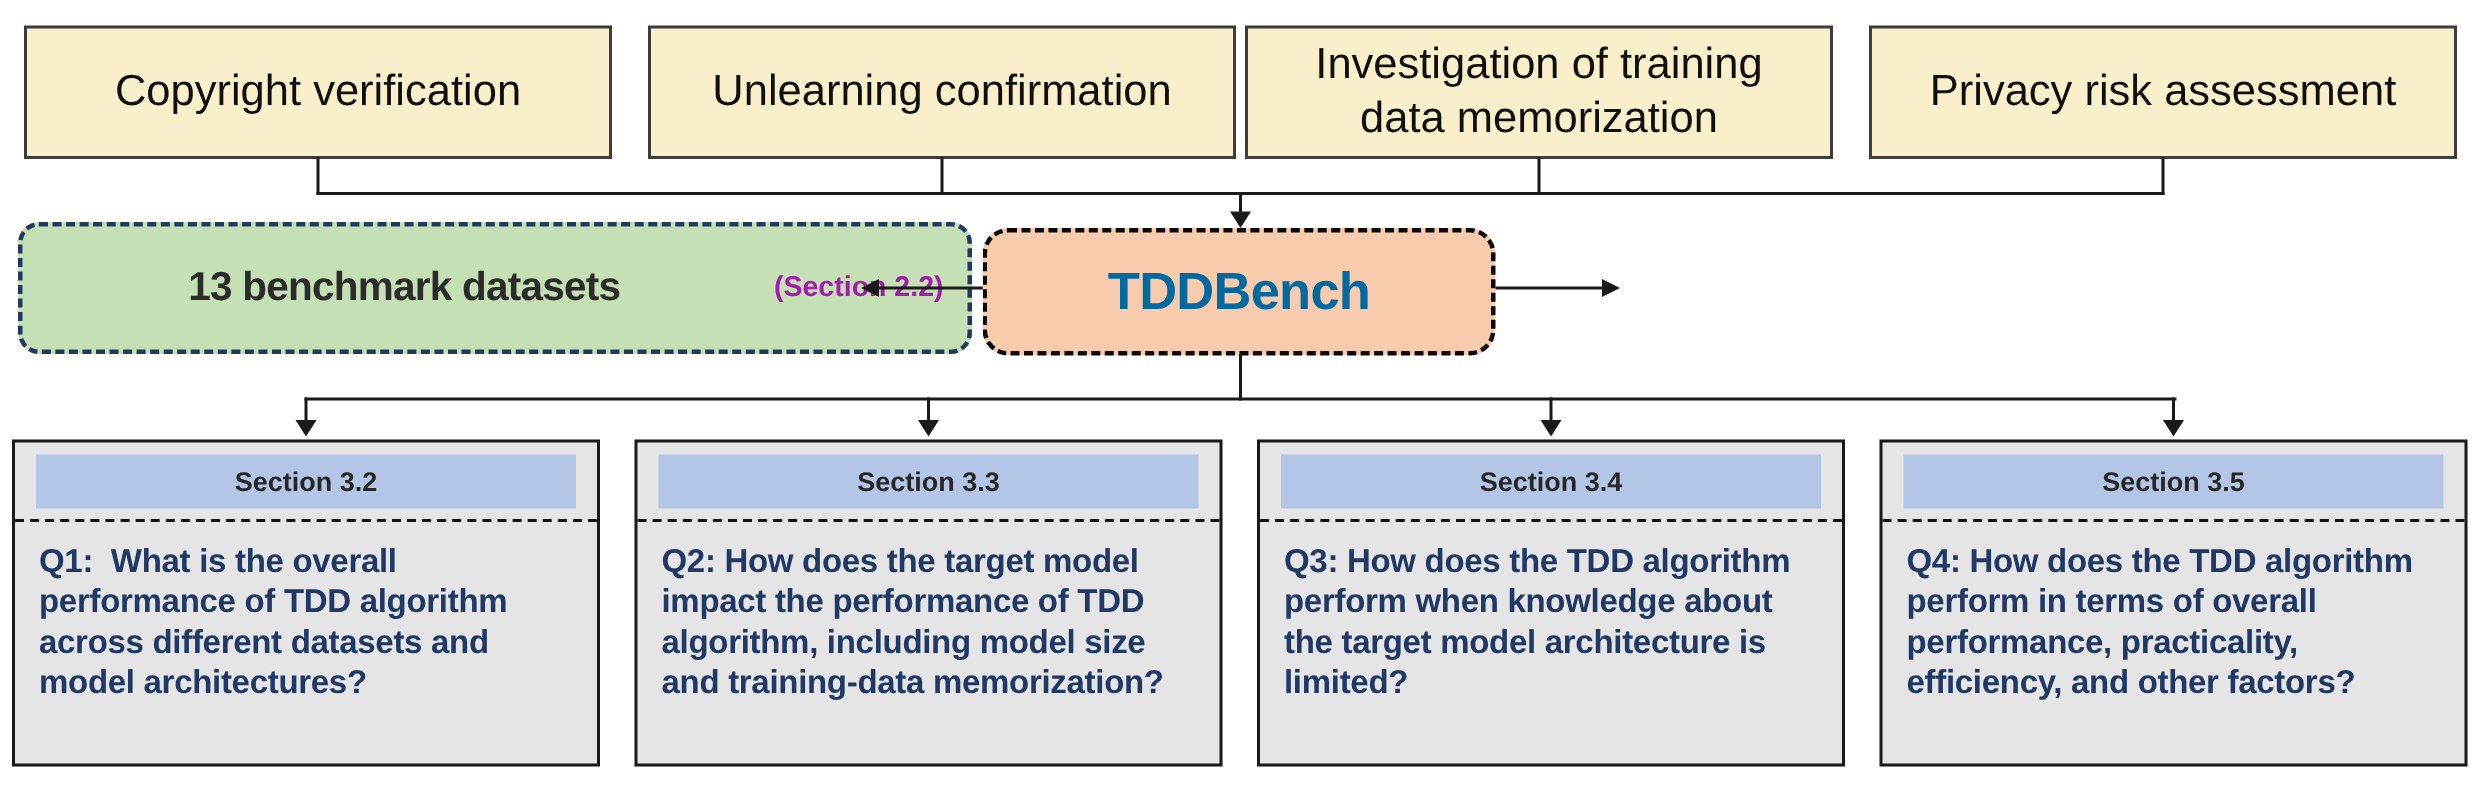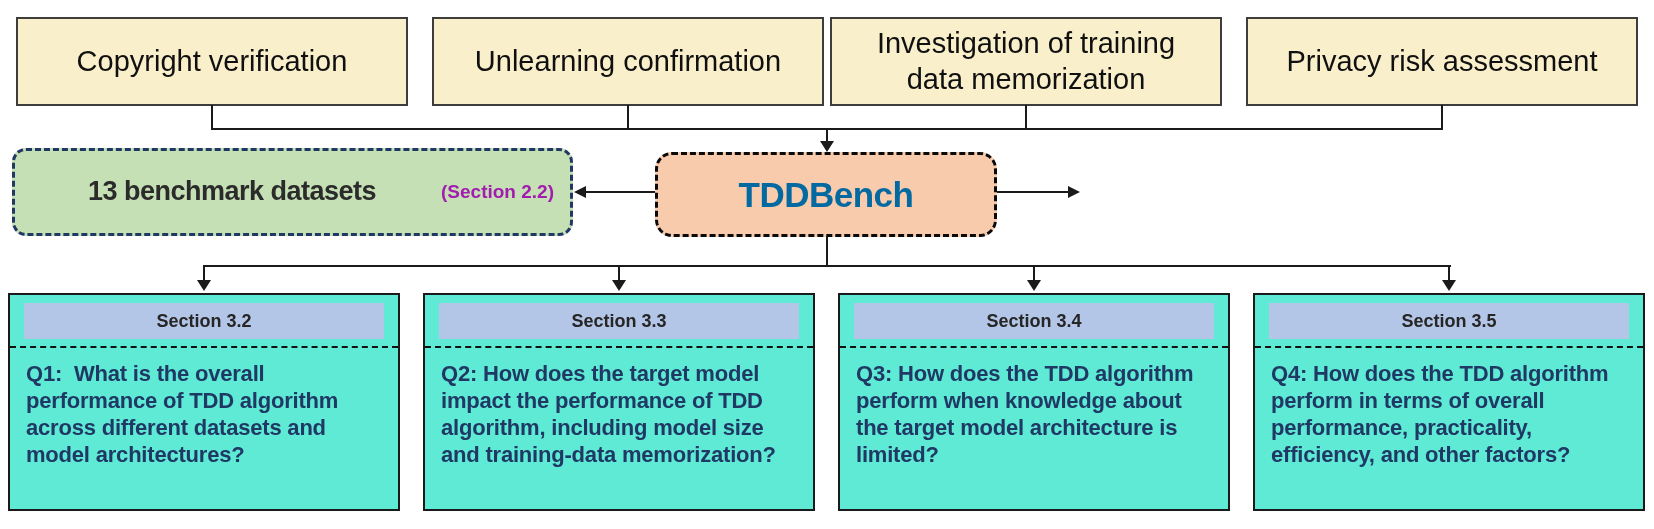--- a/index.html
+++ b/index.html
@@ -33,32 +33,32 @@
     background:#C5E0B4;border:3px dashed #1F3864;border-radius:14px;
     display:flex;align-items:center;
   }
   .gbox .main{
     flex:1;text-align:center;font-weight:bold;font-size:27px;color:#2B2B2B;
     line-height:1.18;letter-spacing:-0.5px;
   }
   .gbox .sec{
     font-weight:bold;font-size:19px;color:#a21caf;white-space:nowrap;
   }
-  .gbox.left{left:12px;width:561px;padding:0 16px 0 8px;}
+  .gbox.left{left:12px;width:636px;padding:0 16px 0 8px;}
   .gbox.right{left:1080px;width:565px;padding:0 10px 0 18px;}
   .obox{
     position:absolute;left:655px;top:152px;width:342px;height:85px;box-sizing:border-box;
     background:#F8CBAD;border:3px dashed #0A0A0A;border-radius:17px;
     display:flex;align-items:center;justify-content:center;
     font-weight:bold;font-size:35px;color:#0369a1;letter-spacing:-0.5px;
   }
   
   .qbox{
     position:absolute;top:293px;height:218px;width:392px;box-sizing:border-box;
-    background:#5eead4;border:2px solid #1A1A1A;
+    background:#e5e5e5;border:2px solid #1A1A1A;
   }
   .qhead{
     margin:8px 14px 0 14px;height:36px;background:#B4C6E7;
     display:flex;align-items:center;justify-content:center;
     font-weight:bold;font-size:18px;color:#262626;
   }
   .qsep{margin-top:7px;border-top:2px dashed #111;height:0;}
   .question{
     padding:12px 14px 0 16px;font-weight:bold;font-size:22px;line-height:27px;
     color:#1F3864;white-space:pre-wrap;letter-spacing:-0.2px;

